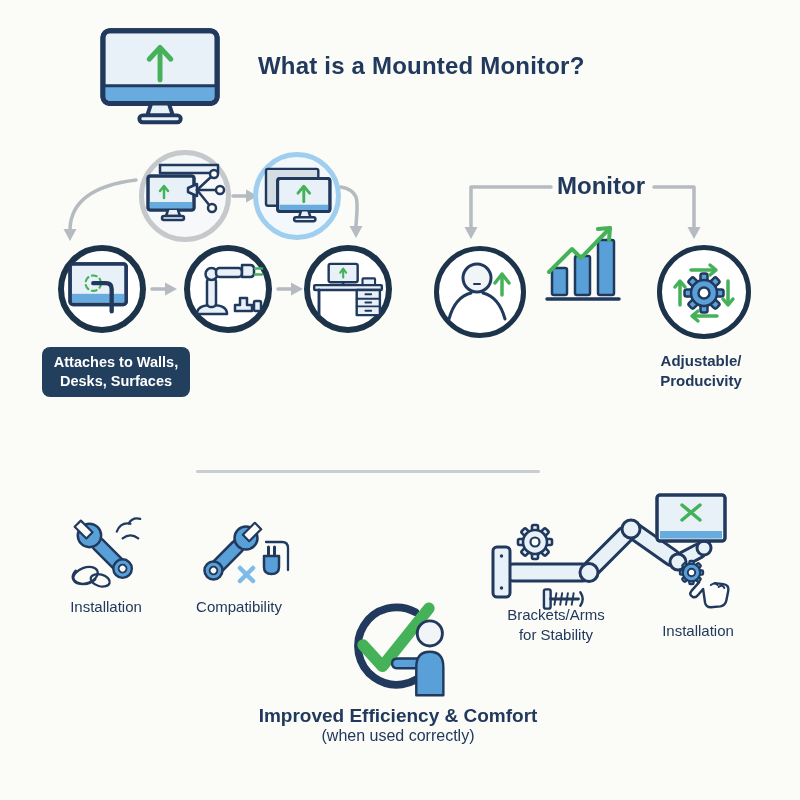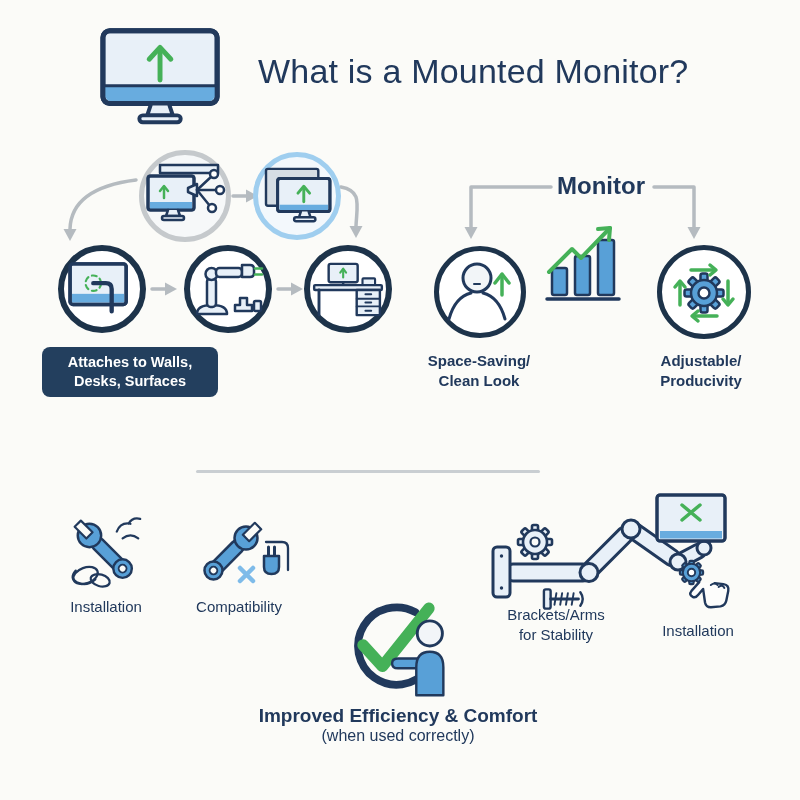--- a/index.html
+++ b/index.html
@@ -18,26 +18,26 @@
   .sX{stroke:var(--x-blue);}
   .fN{fill:none;} .fL{fill:var(--light);} .fB{fill:var(--blue);} .fW{fill:#ffffff;}
   .fBar{fill:var(--bar);} .fNavy{fill:var(--navy);} .fA{fill:var(--gray-arrow);}
   .fBg{fill:var(--bg);} .fBack{fill:var(--back-monitor);} .fHead{fill:#f2f5f8;} .fHand{fill:#fdfdfc;}
   .circle{position:absolute;border-radius:50%;background:#fff;box-sizing:border-box;
           display:flex;align-items:center;justify-content:center;}
   .ring-navy{border:6px solid var(--ring);}
   .ring-navy5{border:5px solid var(--ring);}
   .ring-gray{border:5px solid var(--gray-ring);background:#f6f8f9;}
   .ring-blue{border:5px solid var(--blue-ring);background:#f3f8fc;}
-  .h-title{position:absolute;font-weight:normal;font-size:34px;color:var(--navy);letter-spacing:.2px;}
+  .h-title{position:absolute;font-weight:bold;font-size:24px;color:var(--navy);letter-spacing:.2px;}
   .sec-title{position:absolute;font-weight:bold;font-size:24px;color:var(--navy);}
   .lbl{position:absolute;transform:translateX(-50%);text-align:center;color:var(--navy);
        font-size:15px;line-height:20px;white-space:nowrap;}
   .lbl.bold{font-weight:bold;}
-  .caption{position:absolute;left:42px;top:347px;width:176px;height:50px;background:var(--caption-bg);
+  .caption{position:absolute;left:42px;top:347px;width:148px;height:50px;background:var(--caption-bg);
            border-radius:8px;color:#fff;font-weight:bold;font-size:14.5px;line-height:19px;
            display:flex;flex-direction:column;align-items:center;justify-content:center;text-align:center;}
   .divider-line{position:absolute;left:196px;top:470px;width:344px;height:2.5px;background:#c9ced2;border-radius:2px;}
   .concl-title{position:absolute;transform:translateX(-50%);font-weight:bold;font-size:19px;color:var(--navy);white-space:nowrap;}
   .concl-sub{position:absolute;transform:translateX(-50%);font-size:16px;color:var(--navy);white-space:nowrap;}
 </style>
 </head>
 <body>
 
 <div class="canvas">
@@ -207,24 +207,20 @@
         <line x1="61" y1="24" x2="61" y2="46"></line>
           <path d="M56 42 L61 48 L66 42"></path>
         <line x1="50" y1="59" x2="27" y2="59"></line>
           <path d="M31 54 L25 59 L31 64"></path>
         <line x1="13" y1="48" x2="13" y2="26"></line>
           <path d="M8 30 L13 24 L18 30"></path>
       </g>
     </svg>
   </div>
 
-  <div class="lbl bold" style="left:479px;top:351px">
-    <div>Space-Saving/</div>
-    <div>Clean Look</div>
-  </div>
   <div class="lbl bold" style="left:701px;top:351px">
     <div>Adjustable/</div>
     <div>Producivity</div>
   </div>
 
   <div class="divider-line"></div>
 
   <svg class="abs" style="left:66px;top:514px" width="84" height="80" viewBox="0 0 86 82">
     <path class="fN sN" stroke-width="2.3" d="M10 58 q-7 8 1 12 q10 5 19 -3"></path>
     <ellipse class="fN sN" stroke-width="2.3" cx="20" cy="63" rx="13" ry="8" transform="rotate(-20 20 63)"></ellipse>

